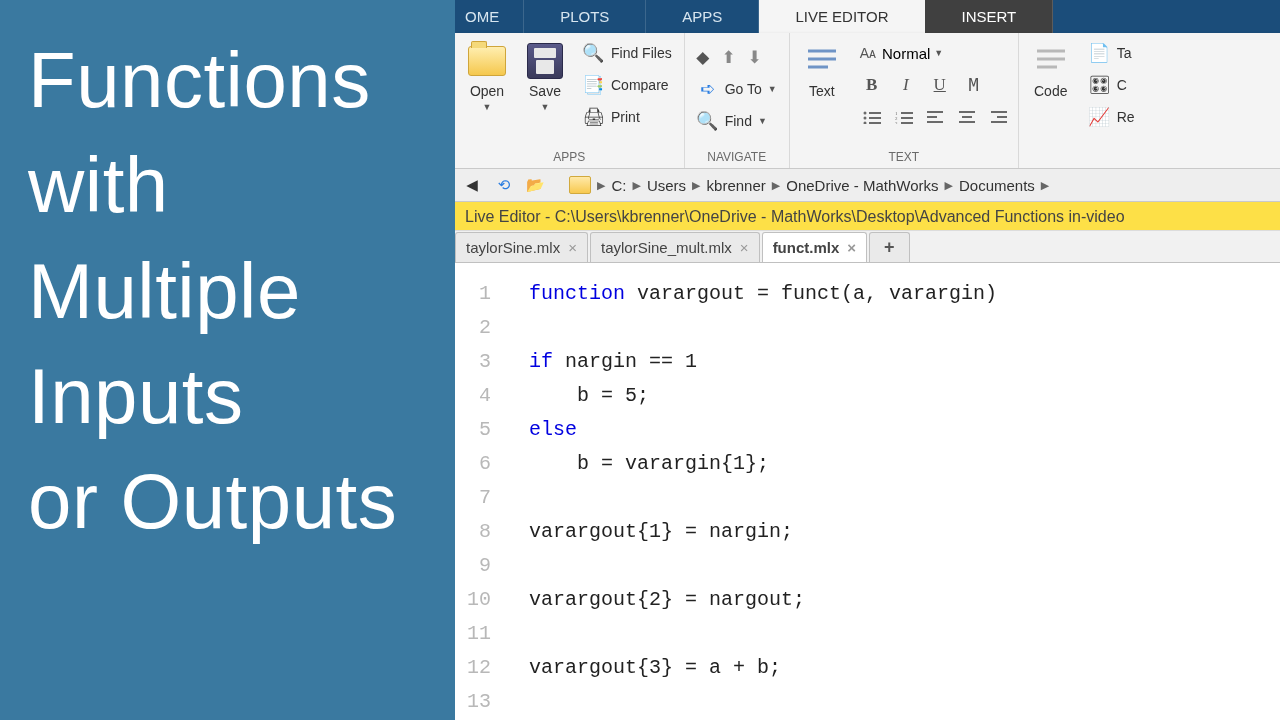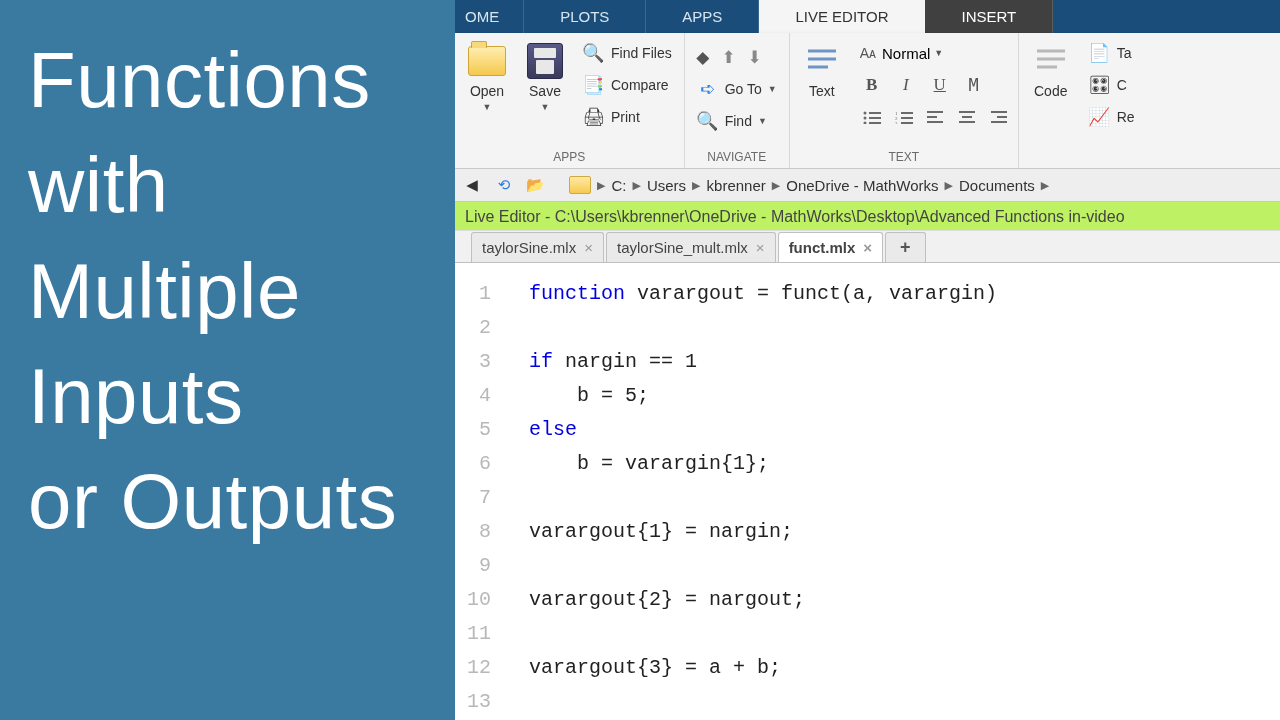--- a/index.html
+++ b/index.html
@@ -36,23 +36,23 @@
 .tg-text .fmt-row3 { display:flex; gap:8px; align-items:center; height:32px; }
 .fmtbtn { width:24px; height:24px; display:flex; align-items:center; justify-content:center; font-size:17px; color:#555; cursor:pointer; font-family: Georgia, serif; }
 .listicon { width:18px; height:14px; }
 
 .pathbar { height: 33px; background: #eeeeee; border-bottom: 1px solid #c9c9c9; display: flex; align-items: center; padding: 0 4px; gap: 6px; font-size: 15px; color: #333; }
 .pathbar .navbtn { width: 26px; height: 26px; display:flex; align-items:center; justify-content:center; cursor:pointer; }
 .pathbar .folder { width:22px; height:18px; background: linear-gradient(#ffe9a8,#f7c94f); border:1px solid #d1a93d; border-radius:2px; position:relative; }
 .pathbar .sep { color:#666; font-size:11px; }
 .pathbar .seg { cursor:pointer; }
 
-.editor-title { padding: 6px 10px 4px 10px; font-size: 16px; color: #444; background:#bef264; border-bottom:1px solid #dcdcdc; white-space:nowrap; }
-
-.filetabs { height: 32px; background: #f1f1f1; border-bottom: 1px solid #c0c0c0; display:flex; align-items:flex-end; padding-left:16px; }
+.editor-title { padding: 6px 10px 4px 10px; font-size: 16px; color: #444; background:#fde047; border-bottom:1px solid #dcdcdc; white-space:nowrap; }
+
+.filetabs { height: 32px; background: #f1f1f1; border-bottom: 1px solid #c0c0c0; display:flex; align-items:flex-end; padding-left:0; }
 .filetab { height: 30px; padding: 0 10px; display:flex; align-items:center; gap:8px; background:#eaeaea; border:1px solid #c0c0c0; border-bottom:none; border-top-left-radius:3px; border-top-right-radius:3px; margin-right:2px; font-size:15px; color:#444; cursor:pointer; }
 .filetab.active { background:#fff; font-weight:600; }
 .filetab .close { color:#999; font-size:15px; cursor:pointer; }
 .filetab.plus { padding: 0 14px; font-size:18px; font-weight:bold; color:#555; }
 
 .code-area { flex:1; background:#fff; display:flex; font-family: Consolas, "Courier New", monospace; font-size: 20px; line-height: 1.7; overflow:hidden; }
 .gutter { width: 46px; text-align:right; color:#b8b8b8; padding: 14px 10px 0 0; user-select:none; }
 .gutter div { }
 .code { padding: 14px 0 0 28px; color:#222; }
 .kw { color: #0000e0; }

